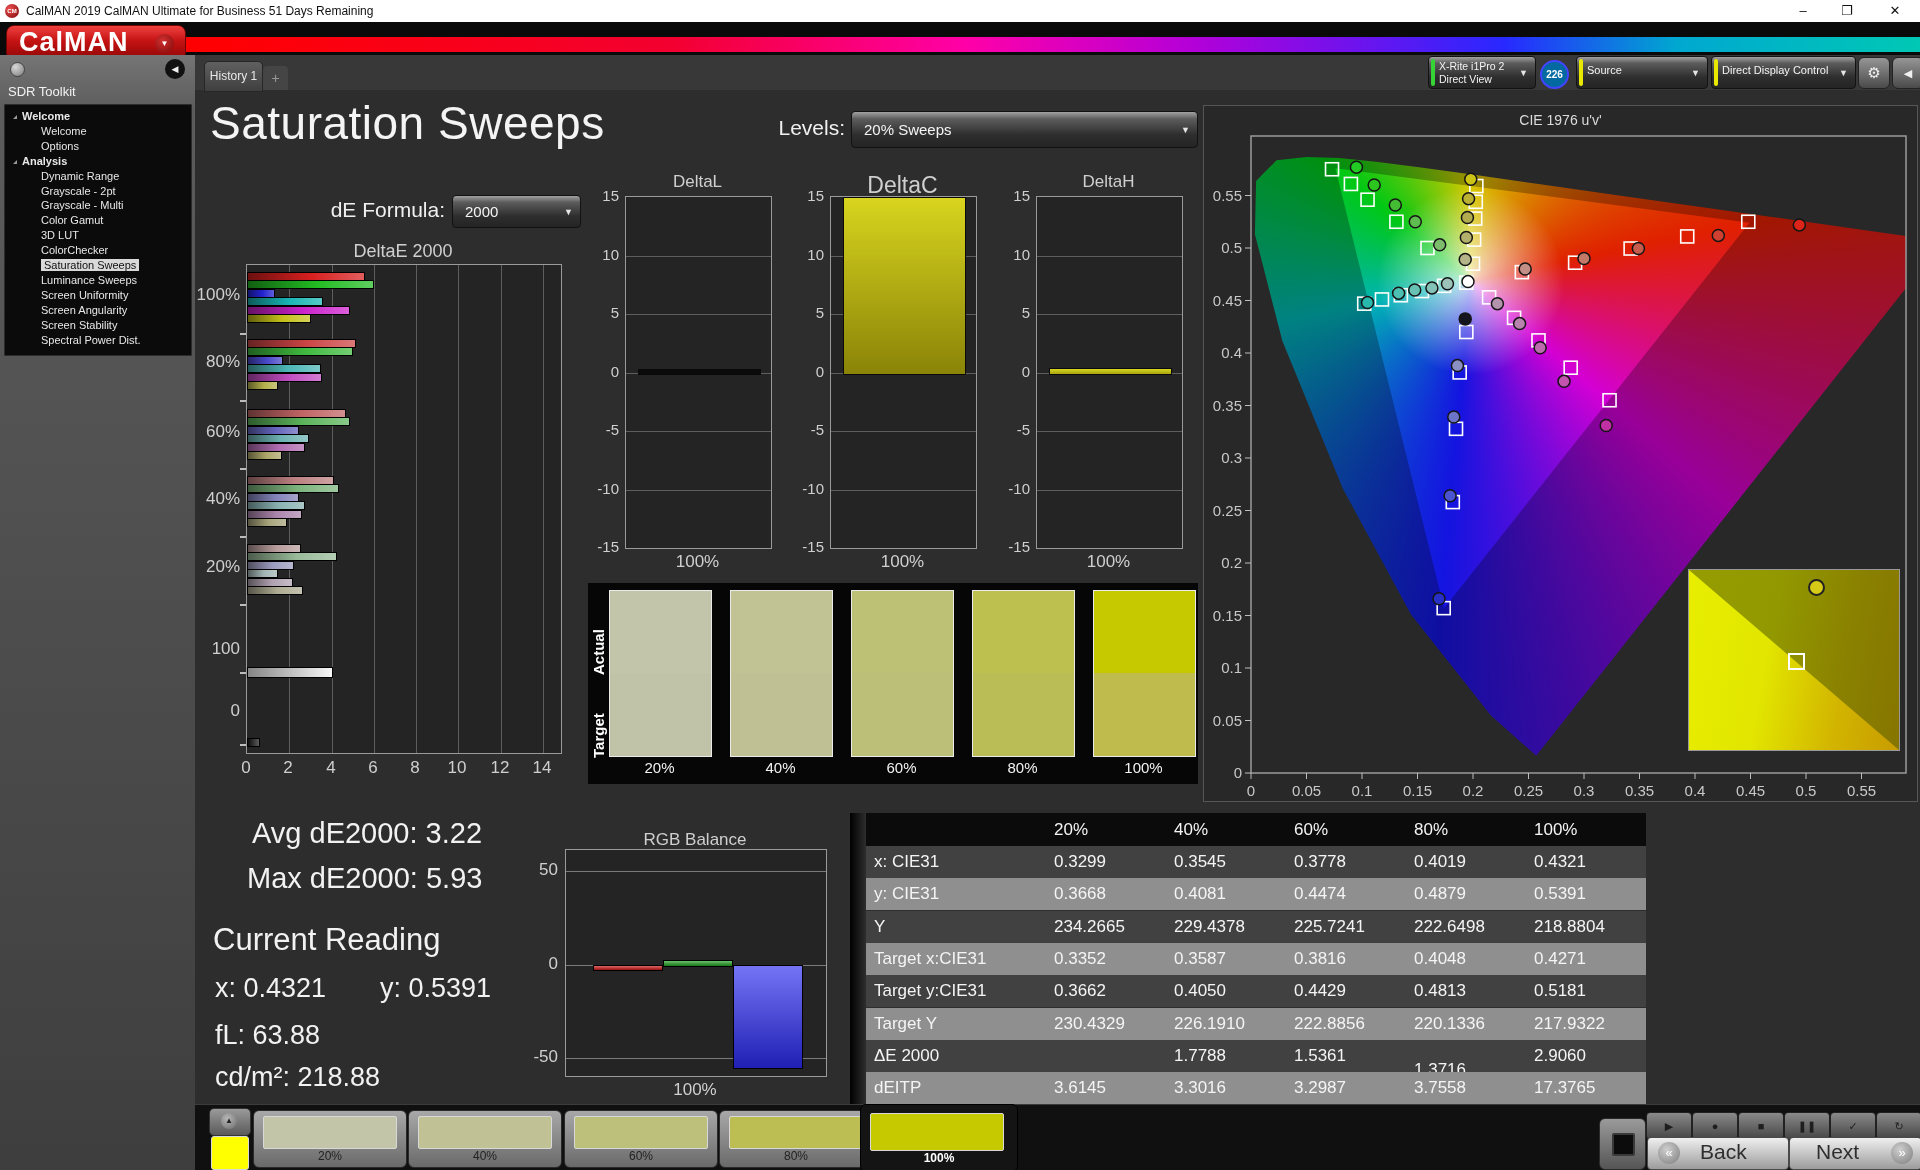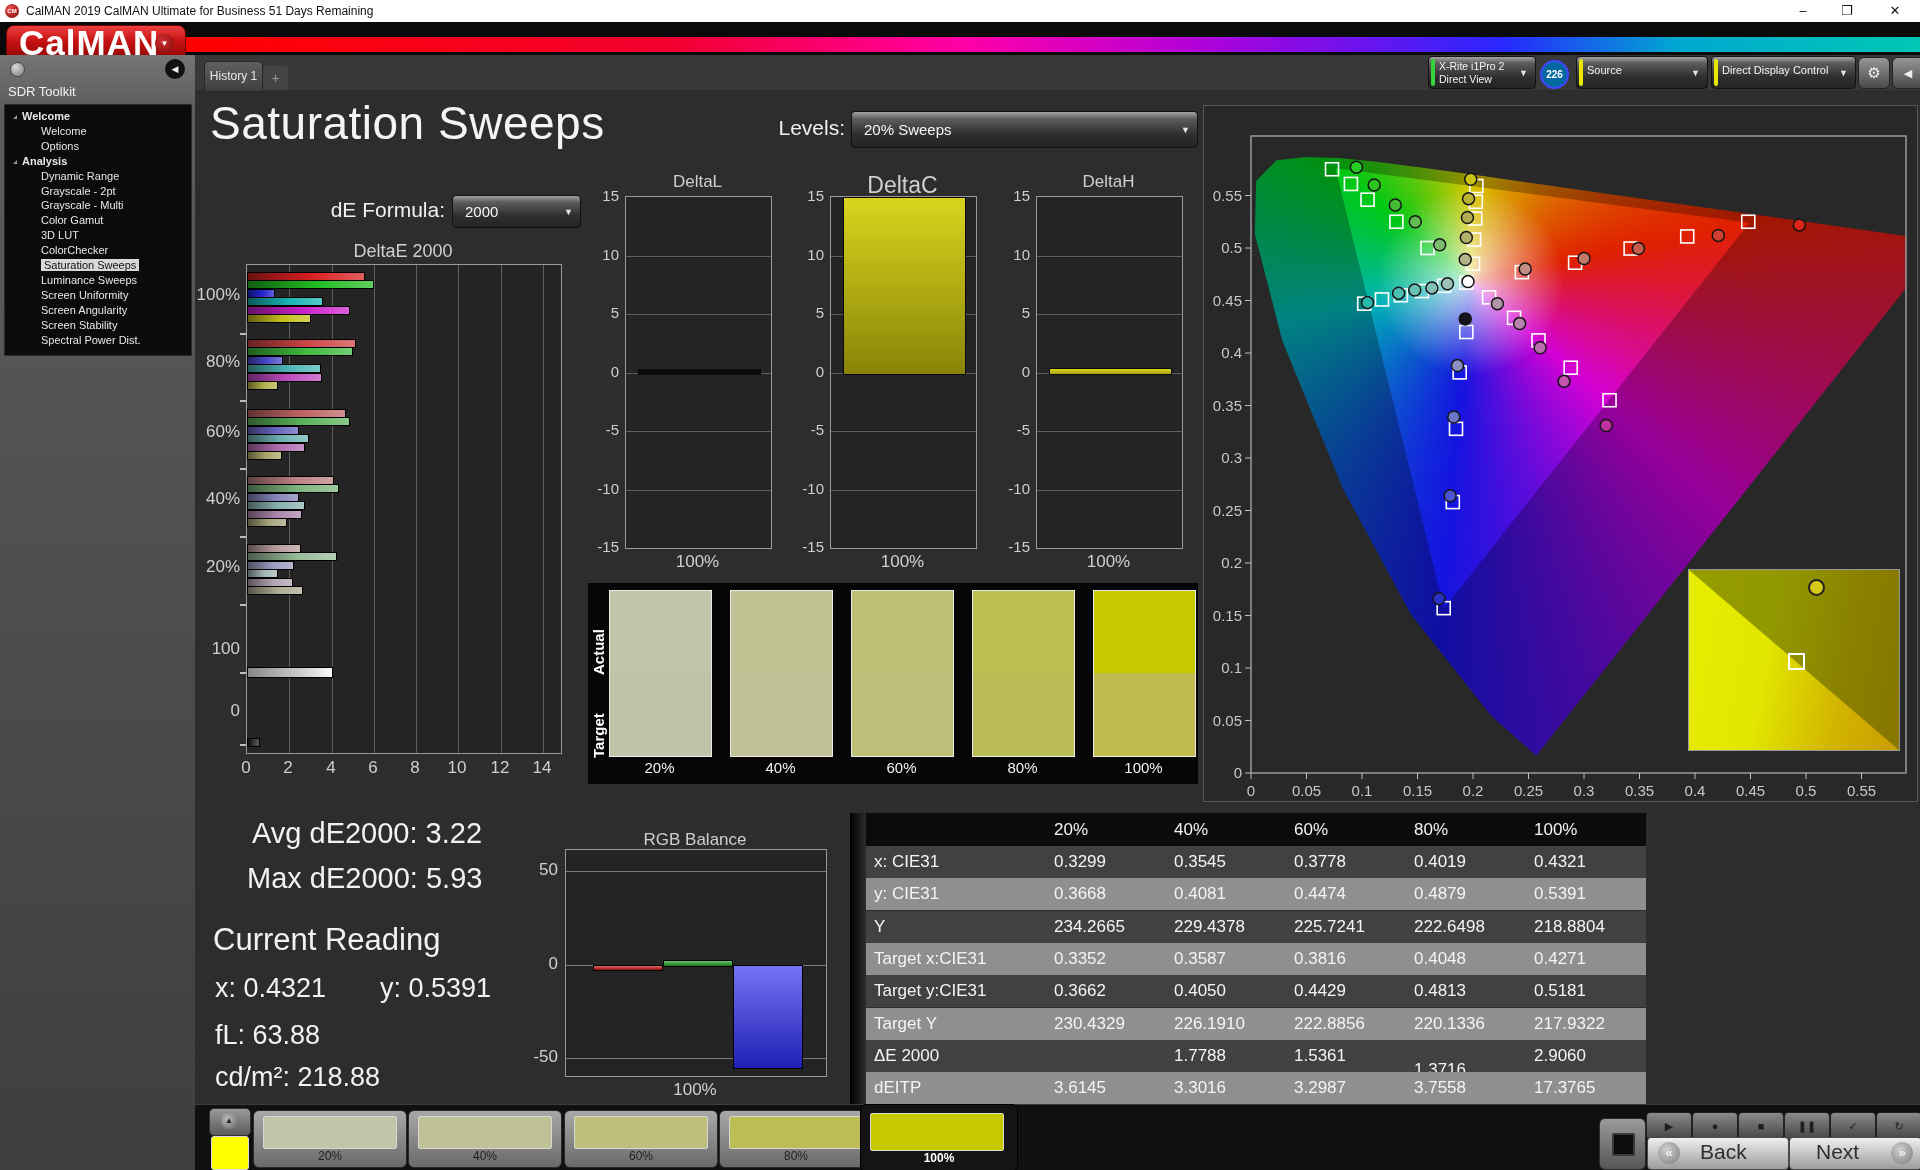--- a/index.html
+++ b/index.html
@@ -6,21 +6,21 @@
   #app{position:relative;width:1920px;height:1170px;overflow:hidden;background:#2d2d2d;}
   .abs{position:absolute;}
   
   #titlebar{left:0;top:0;width:1920px;height:22px;background:#ffffff;color:#111;font-size:12px;}
   #title-icon{left:5px;top:4px;width:14px;height:14px;border-radius:50%;background:radial-gradient(circle at 35% 35%,#f05050,#7a0606);color:#fff;font-size:6px;font-weight:bold;text-align:center;line-height:14px;}
   #title-text{left:26px;top:4px;white-space:nowrap;}
   .winbtn{top:2px;width:26px;height:18px;text-align:center;line-height:18px;font-size:13px;color:#111;}
   
   #logoband{left:0;top:22px;width:1920px;height:33px;background:#0a0a0a;}
   #logo{left:6px;top:25px;width:178px;height:34px;background:linear-gradient(180deg,#ef4040,#c41212 45%,#8e0707);border:1px solid #6e0606;border-radius:8px;}
-  #logo-text{left:12px;top:0px;font-size:35px;font-weight:bold;color:#fff;letter-spacing:1px;line-height:33px;}
+  #logo-text{left:12px;top:0px;font-size:27px;font-weight:bold;color:#fff;letter-spacing:1px;line-height:33px;}
   #logo-dd{left:148px;top:8px;width:19px;height:19px;border-radius:50%;background:radial-gradient(circle at 40% 35%,#d03030,#800808);color:#fff;font-size:8px;text-align:center;line-height:19px;}
   #rainbow{left:186px;top:37px;width:1734px;height:15px;background:linear-gradient(90deg,#ff0000 0%,#f30030 28%,#ff00a8 45%,#b400d8 58%,#6a14ee 68%,#2828ff 76%,#00a8d0 86%,#00c8b4 100%);}
   
   #sidebar{left:0;top:55px;width:195px;height:1115px;background:linear-gradient(180deg,#757575 0%,#5c5c5c 5%,#525252 35%,#3e3e3e 100%);}
   #side-circle{left:10px;top:62px;width:13px;height:13px;border-radius:50%;background:radial-gradient(circle at 35% 30%,#d8d8d8,#7a7a7a);border:1px solid #444;}
   #side-collapse{left:165px;top:59px;width:20px;height:20px;border-radius:50%;background:#111;color:#eee;font-size:9px;text-align:center;line-height:20px;}
   #side-header{left:8px;top:84px;font-size:13px;color:#f2f2f2;}
   #tree{left:4px;top:104px;width:186px;height:246px;background:#0b0b0b;border:1px solid #2c2c2c;border-radius:1px;padding-top:4px;}
   .tree-row{position:relative;line-height:14.9px;font-size:11px;color:#e8e8e8;white-space:nowrap;}
   .tree-row.lvl0{padding-left:17px;font-weight:bold;}
@@ -322,20 +322,21 @@
         <div class="swlbl abs" style="left: 384px; top: 176px; width: 101px;">80%</div>
         <div class="sw abs" style="left: 505px; top: 7px; width: 101px; height: 165px;">
           <div class=" abs" style="left: 0px; top: 0px; width: 101px; height: 82px; background: rgb(198, 200, 0);"></div>
           <div class=" abs" style="left: 0px; top: 82px; width: 101px; height: 83px; background: rgb(192, 187, 77);"></div>
         </div>
         <div class="swlbl abs" style="left: 505px; top: 176px; width: 101px;">100%</div>
       </div>
   </div>
 
   <div class="abs" id="cie">
+    <div class="abs" id="cie-title">CIE 1976 u'v'</div>
     <div class="abs" id="cie-clip">
       <div class="cie-fill" id="cie-horseshoe"></div>
       <div class="cie-fill" id="cie-gamut"></div>
     </div>
     <svg id="cie-svg" style="position:absolute;left:0;top:0;" width="713" height="695">
         <rect x="47" y="30" width="655" height="637" fill="none" stroke="#9a9a9a" stroke-width="1.5"></rect>
         <line x1="47" y1="667" x2="47" y2="673" stroke="#bdbdbd"></line>
         <text x="47" y="690" fill="#c8c8c8" font-size="15" text-anchor="middle" font-family="Liberation Sans">0</text>
         <line x1="102.5" y1="667" x2="102.5" y2="673" stroke="#bdbdbd"></line>
         <text x="102.5" y="690" fill="#c8c8c8" font-size="15" text-anchor="middle" font-family="Liberation Sans">0.05</text>

